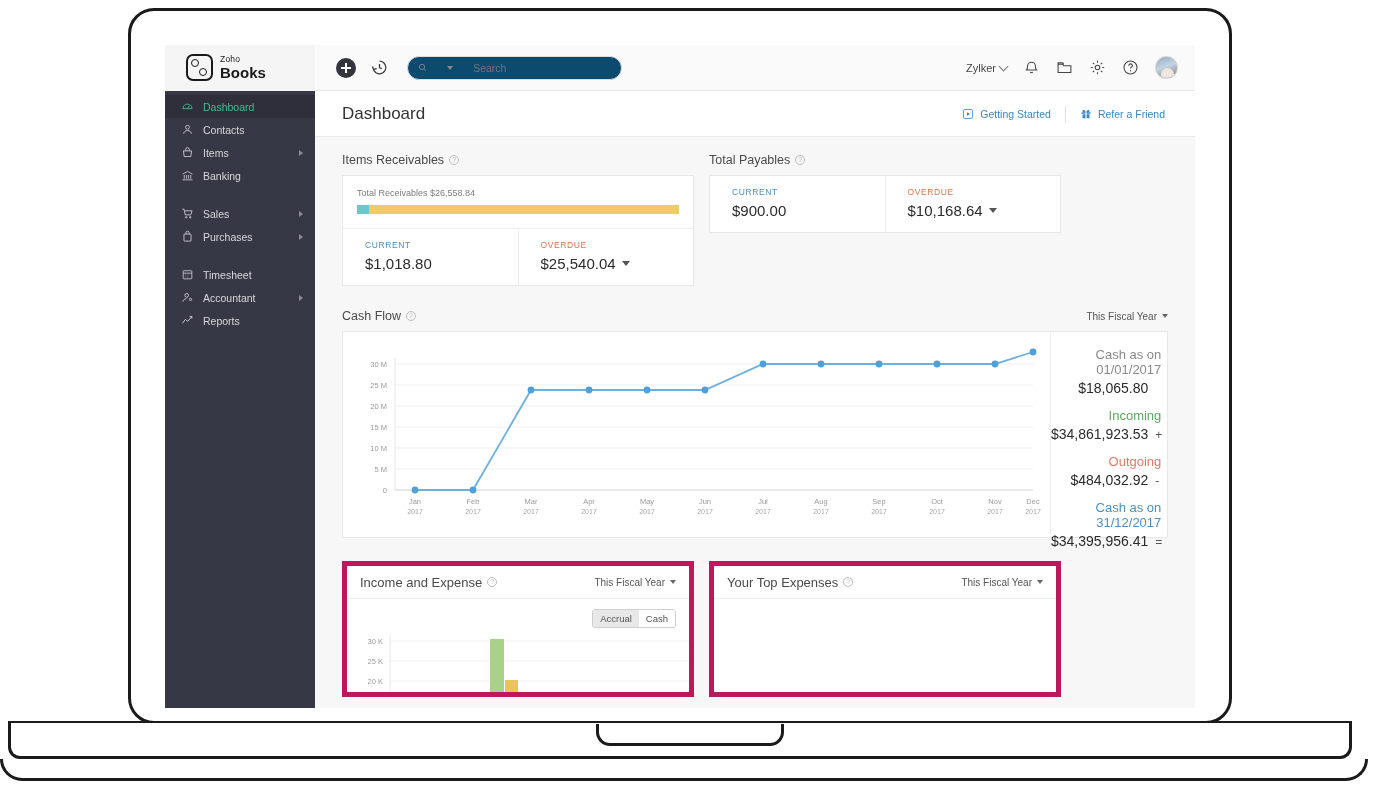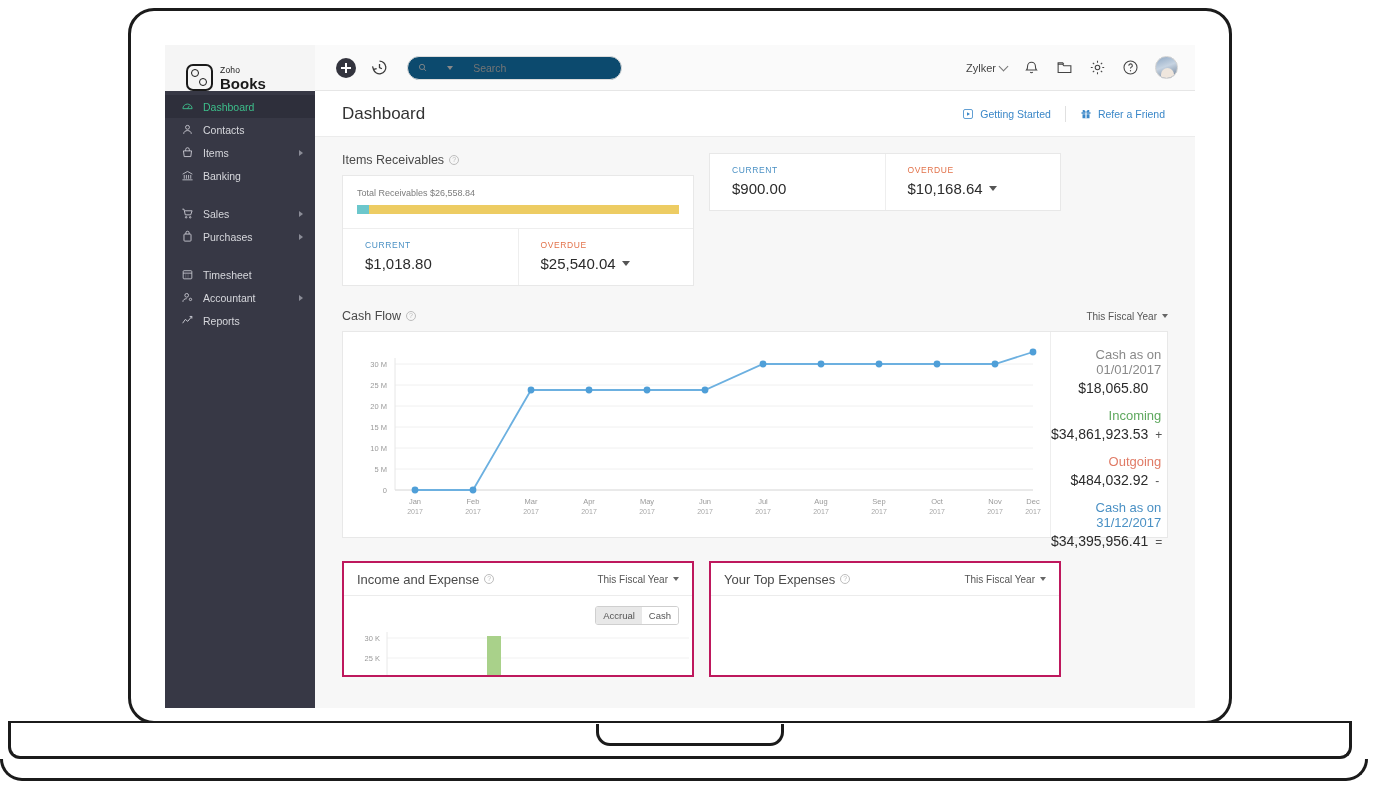--- a/index.html
+++ b/index.html
@@ -40,21 +40,21 @@
   }
 
   
   .topbar {
     position:absolute; left:0; top:0; width:1030px; height:46px;
     background:#fafafa; border-bottom:1px solid #e6e6e6;
     display:flex; align-items:center;
   }
   .brand {
     width:150px; height:46px; background:#f5f5f5;
-    display:flex; align-items:flex-end; padding-left:21px; gap:7px;
+    display:flex; align-items:center; padding-left:21px; gap:7px;
   }
   .brand-mark {
     width:27px; height:27px; border:2px solid #1a1a1a; border-radius:7px;
     position:relative; flex:none;
   }
   .brand-mark::before, .brand-mark::after {
     content:""; position:absolute; width:6px; height:6px; border-radius:50%;
     border:1.5px solid #1a1a1a;
   }
   .brand-mark::before { left:3px; top:3px; }
@@ -172,21 +172,21 @@
   .cf-lab { font-size:13px; margin-bottom:3px; }
   .cf-lab.gray { color:#8a8a8a; }
   .cf-lab.green { color:#5ea85e; }
   .cf-lab.red { color:#e07b66; }
   .cf-lab.blue { color:#4a90c4; }
   .cf-val { font-size:14px; color:#2b2b2b; display:flex; justify-content:flex-end; align-items:baseline; gap:7px; }
   .cf-sign { font-size:12px; color:#555; width:6px; text-align:left;}
 
   
   .row3 { display:flex; gap:15px; margin-top:23px; }
-  .bcard { width:352px; background:#fff; border:2px solid #be185d; height:116px; overflow:hidden; }
+  .bcard { width:352px; background:#fff; border:5px solid #be185d; height:136px; overflow:hidden; }
   .bhead { height:33px; border-bottom:1px solid #ececec; display:flex; align-items:center; padding:0 13px; }
   .bhead .sec-title { margin:0; font-size:13px; }
   .toggle-grp { display:flex; border:1px solid #cfcfcf; border-radius:3px; overflow:hidden; font-size:9.5px; }
   .toggle-grp div { padding:3px 7px; cursor:pointer; background:#fff; color:#555; }
   .toggle-grp div.on { background:#e8e8e8; }
   .ie-body { position:relative; height:106px; }
   .legend-row { display:flex; align-items:center; gap:7px; font-size:9.5px; color:#3a87c8; margin-bottom:9px; }
   .legend-dot { width:9px; height:9px; border-radius:50%; flex:none; }
 
   .axis-txt { font-size:7.5px; fill:#9a9a9a; font-family:"Liberation Sans", sans-serif; }
@@ -421,20 +421,24 @@
                   <div class="col-val">
                     <span>$25,540.04</span>
                     <span class="caret-dn"></span>
                   </div>
                 </div>
               </div>
             </div>
           </div>
 
           <div>
+            <div class="sec-title">
+              <span>Total Payables</span>
+              <span class="qmark">?</span>
+            </div>
             <div class="card recv">
               <div class="recv-split">
                 <div class="recv-col">
                   <div class="col-label lbl-cur">CURRENT</div>
                   <div class="col-val">$900.00</div>
                 </div>
                 <div class="recv-col">
                   <div class="col-label lbl-ovd">OVERDUE</div>
                   <div class="col-val">
                     <span>$10,168.64</span>

